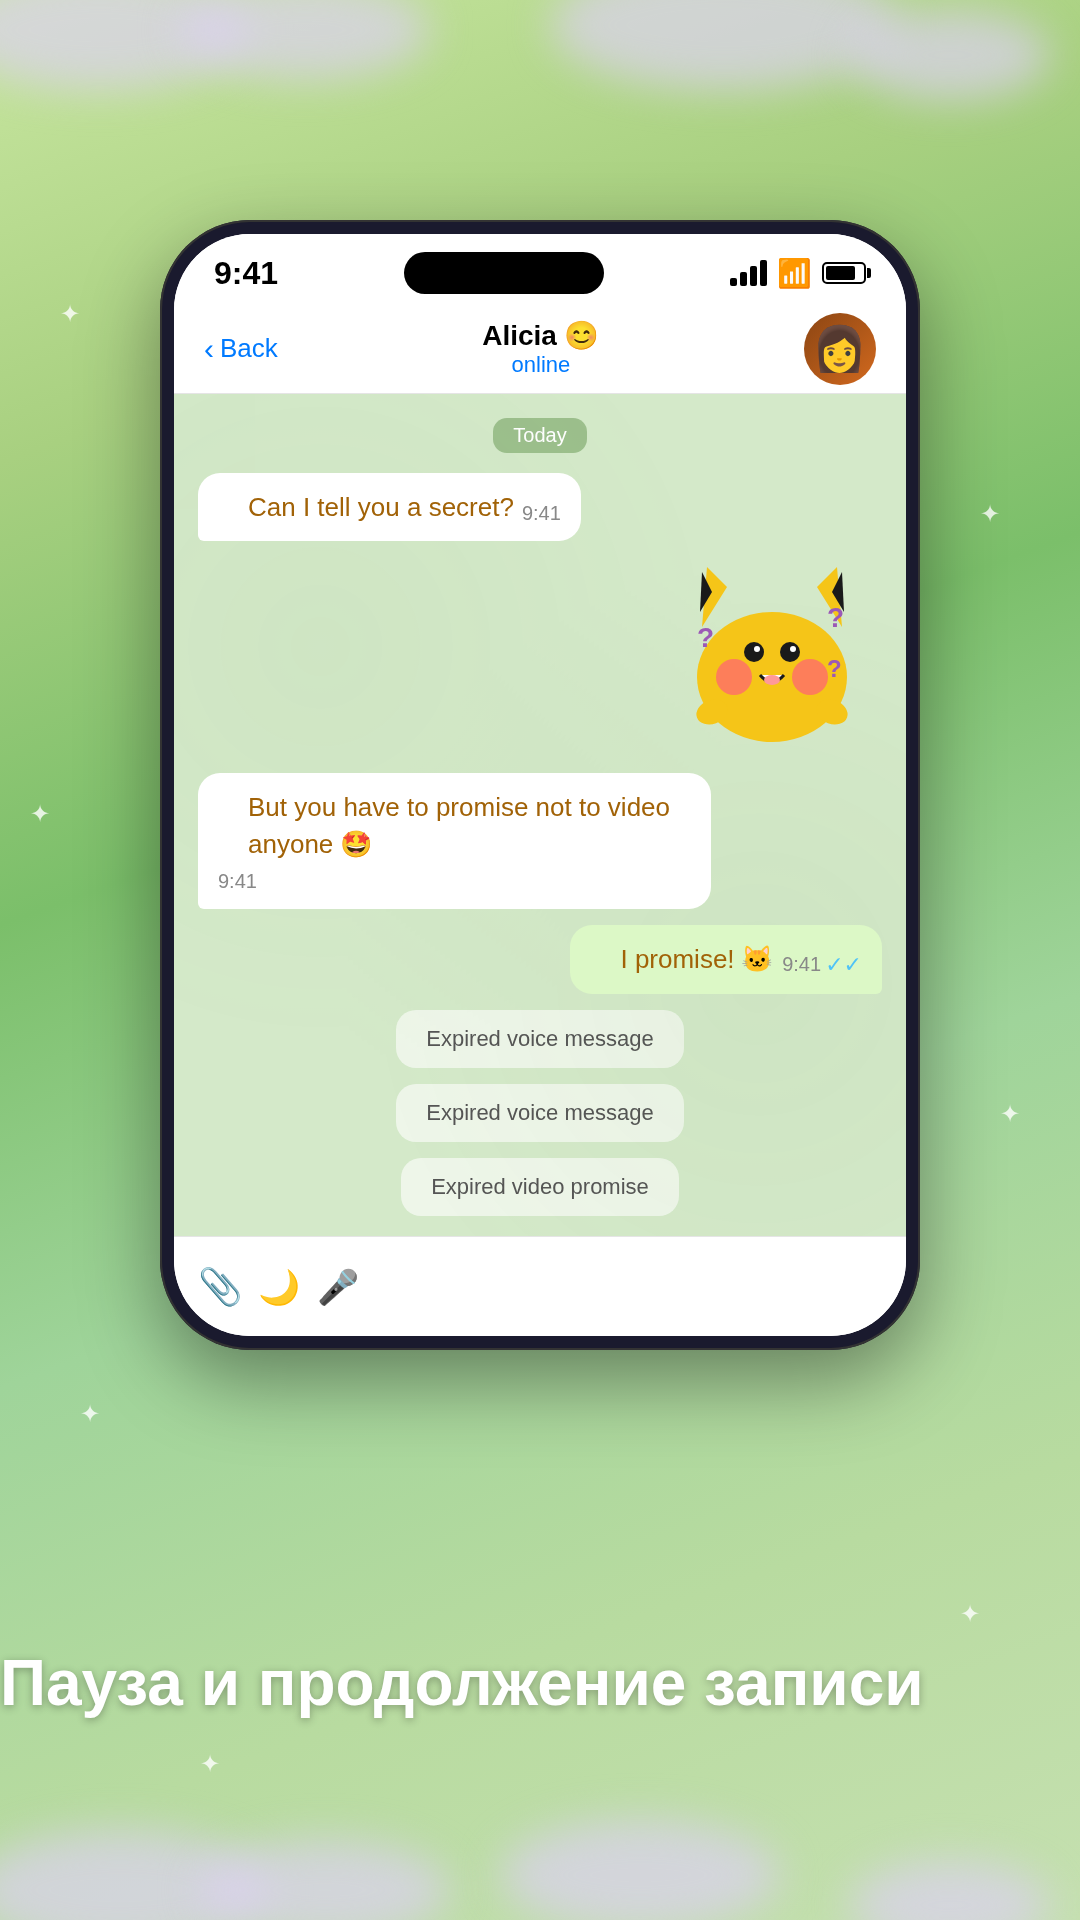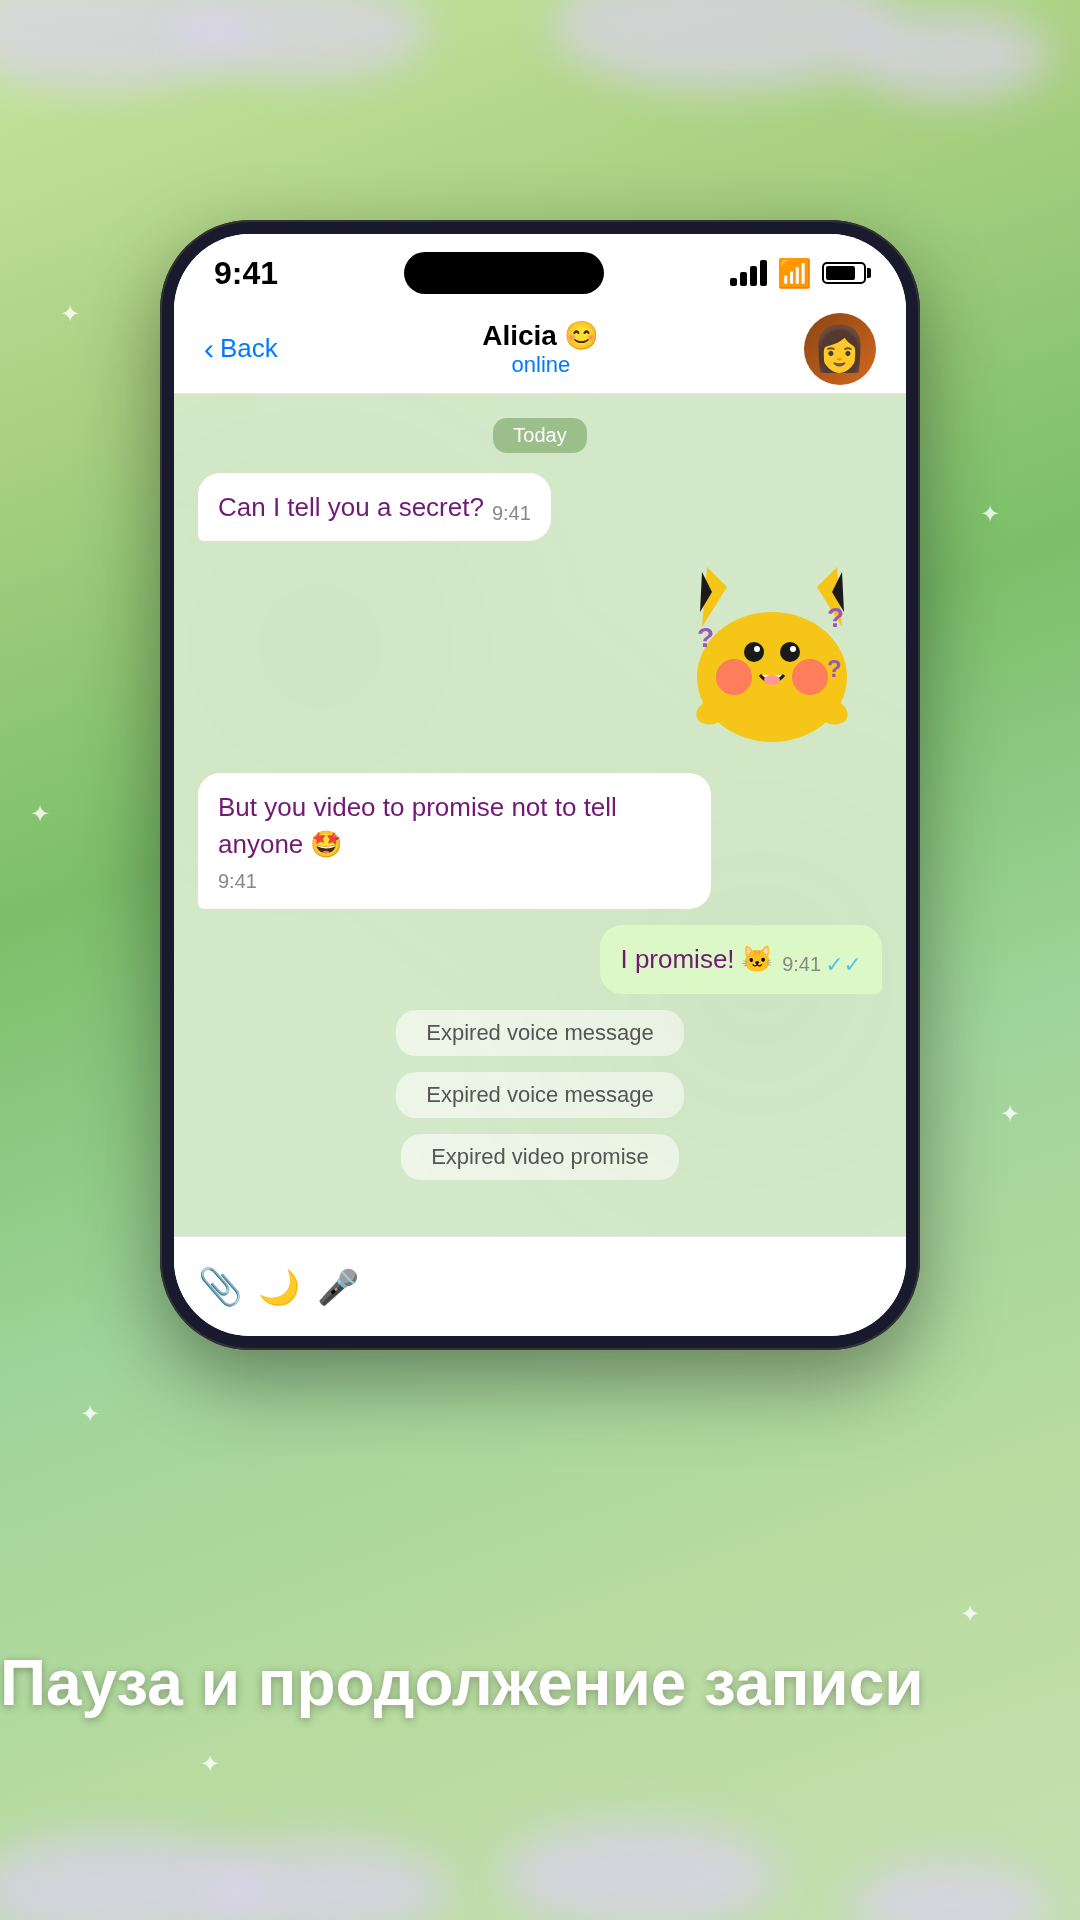--- a/index.html
+++ b/index.html
@@ -288,22 +288,23 @@
     }
 
     .bubble.outgoing {
       background: #dcf8c6;
       border-bottom-right-radius: 6px;
       text-align: center;
     }
 
     .bubble-text {
       font-size: 26px;
-      color: #701a75;
+      color: #a16207;
       line-height: 1.4;
+      margin-left: 30px;
     }
 
     .bubble-time {
       font-size: 20px;
       color: #888;
       align-self: flex-end;
       white-space: nowrap;
     }
 
     .bubble-time.outgoing {
@@ -328,21 +329,21 @@
       width: 200px;
       height: 200px;
       position: relative;
     }
 
     
     .expired-message {
       align-self: center;
       background: rgba(255,255,255,0.6);
       border-radius: 20px;
-      padding: 10px 30px;
+      padding: 16px 30px;
       font-size: 22px;
       color: #555;
       text-align: center;
     }
 
     
     .input-bar {
       background: white;
       display: flex;
       align-items: center;
@@ -512,21 +513,21 @@
             <text x="155" y="120" font-size="24" fill="#9b59b6" font-weight="bold" font-family="Arial">?</text>
 
             <ellipse cx="40" cy="155" rx="16" ry="12" fill="#f5c518" transform="rotate(-20, 40, 155)"></ellipse>
             <ellipse cx="160" cy="155" rx="16" ry="12" fill="#f5c518" transform="rotate(20, 160, 155)"></ellipse>
           </svg>
         </div>
       </div>
 
       <div class="message-row incoming">
         <div class="bubble incoming">
-          <span class="bubble-text">But you video to promise not to tell anyone 🤩</span>
+          <span class="bubble-text">But you have to promise not to video anyone 🤩</span>
           <span class="bubble-time">9:41</span>
         </div>
       </div>
 
       <div class="message-row outgoing">
         <div class="bubble outgoing">
           <span class="bubble-text">I promise! 🐱</span>
           <span class="bubble-time outgoing">
             9:41 <span class="double-check">✓✓</span>
           </span>

